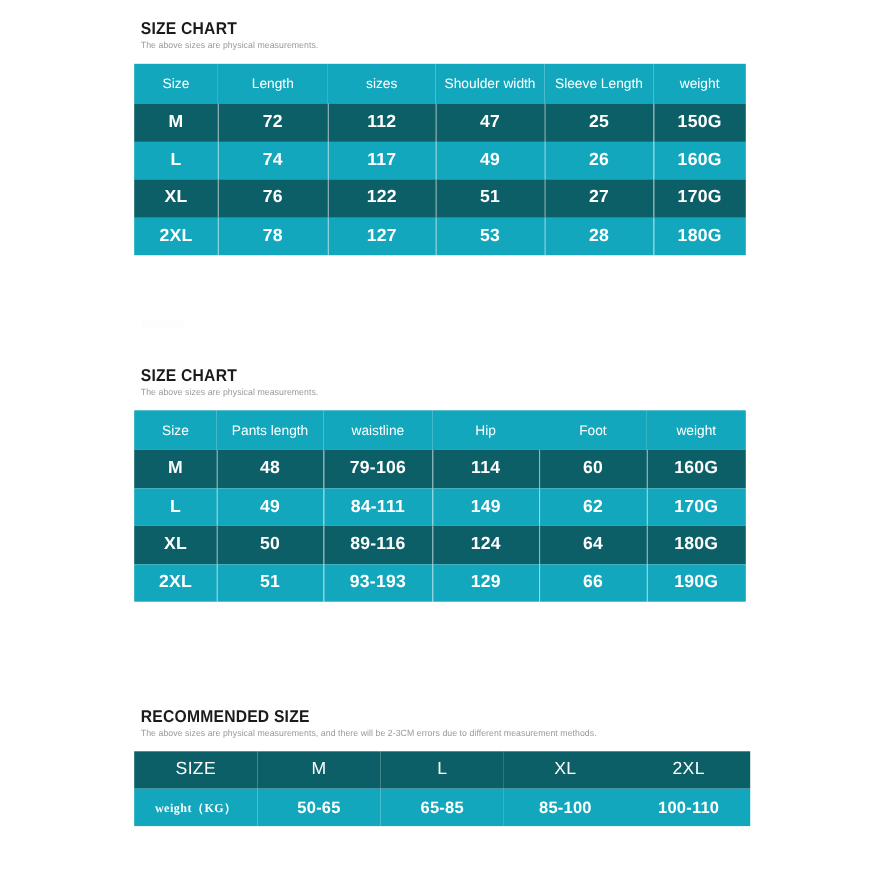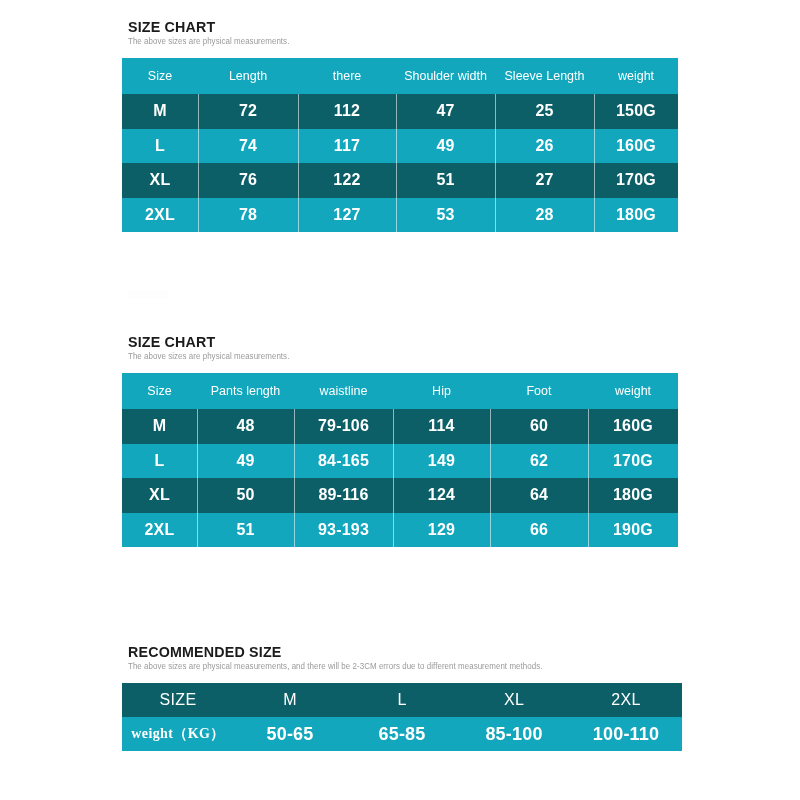--- a/index.html
+++ b/index.html
@@ -107,27 +107,27 @@
   }
   #table-rec tr { height: 34px; }
   #table-rec .rec-head th {
     background: #0c5f67;
     font-size: 16px;
     letter-spacing: 0.3px;
   }
   #table-rec .rec-row-light td { background: #12a7bd; }
   #table-rec .rec-row-dark  td { background: #0c5f67; }
   #table-rec td {
-    font-size: 18px;
+    font-size: 15px;
     font-weight: bold;
     letter-spacing: 0.2px;
   }
   #table-rec td.rec-label {
     font-family: "Liberation Serif", serif;
-    font-size: 14px;
+    font-size: 11px;
     font-weight: bold;
     letter-spacing: 0.4px;
   }
 
   .faint-mark {
     position: absolute;
     left: 128px;
     top: 290px;
     width: 40px;
     height: 8px;
@@ -151,21 +151,21 @@
           <col style="width:100px">
           <col style="width:98px">
         <col style="width:99px">
           <col style="width:99px">
           <col style="width:84px">
       </colgroup>
       <thead>
         <tr class="row-light">
           <th>Size</th>
           <th>Length</th>
-          <th>there</th>
+          <th>sizes</th>
           <th>Shoulder width</th>
           <th>Sleeve Length</th>
           <th>weight</th>
         </tr>
       </thead>
       <tbody>
         <tr class="row-dark">
           <td>M</td>
           <td>72</td>
           <td>112</td>
@@ -229,21 +229,21 @@
           <td>M</td>
           <td>48</td>
           <td>79-106</td>
           <td>114</td>
           <td>60</td>
           <td>160G</td>
         </tr>
         <tr class="row-light">
           <td>L</td>
           <td>49</td>
-          <td>84-165</td>
+          <td>84-111</td>
           <td>149</td>
           <td>62</td>
           <td>170G</td>
         </tr>
         <tr class="row-dark">
           <td>XL</td>
           <td>50</td>
           <td>89-116</td>
           <td>124</td>
           <td>64</td>

